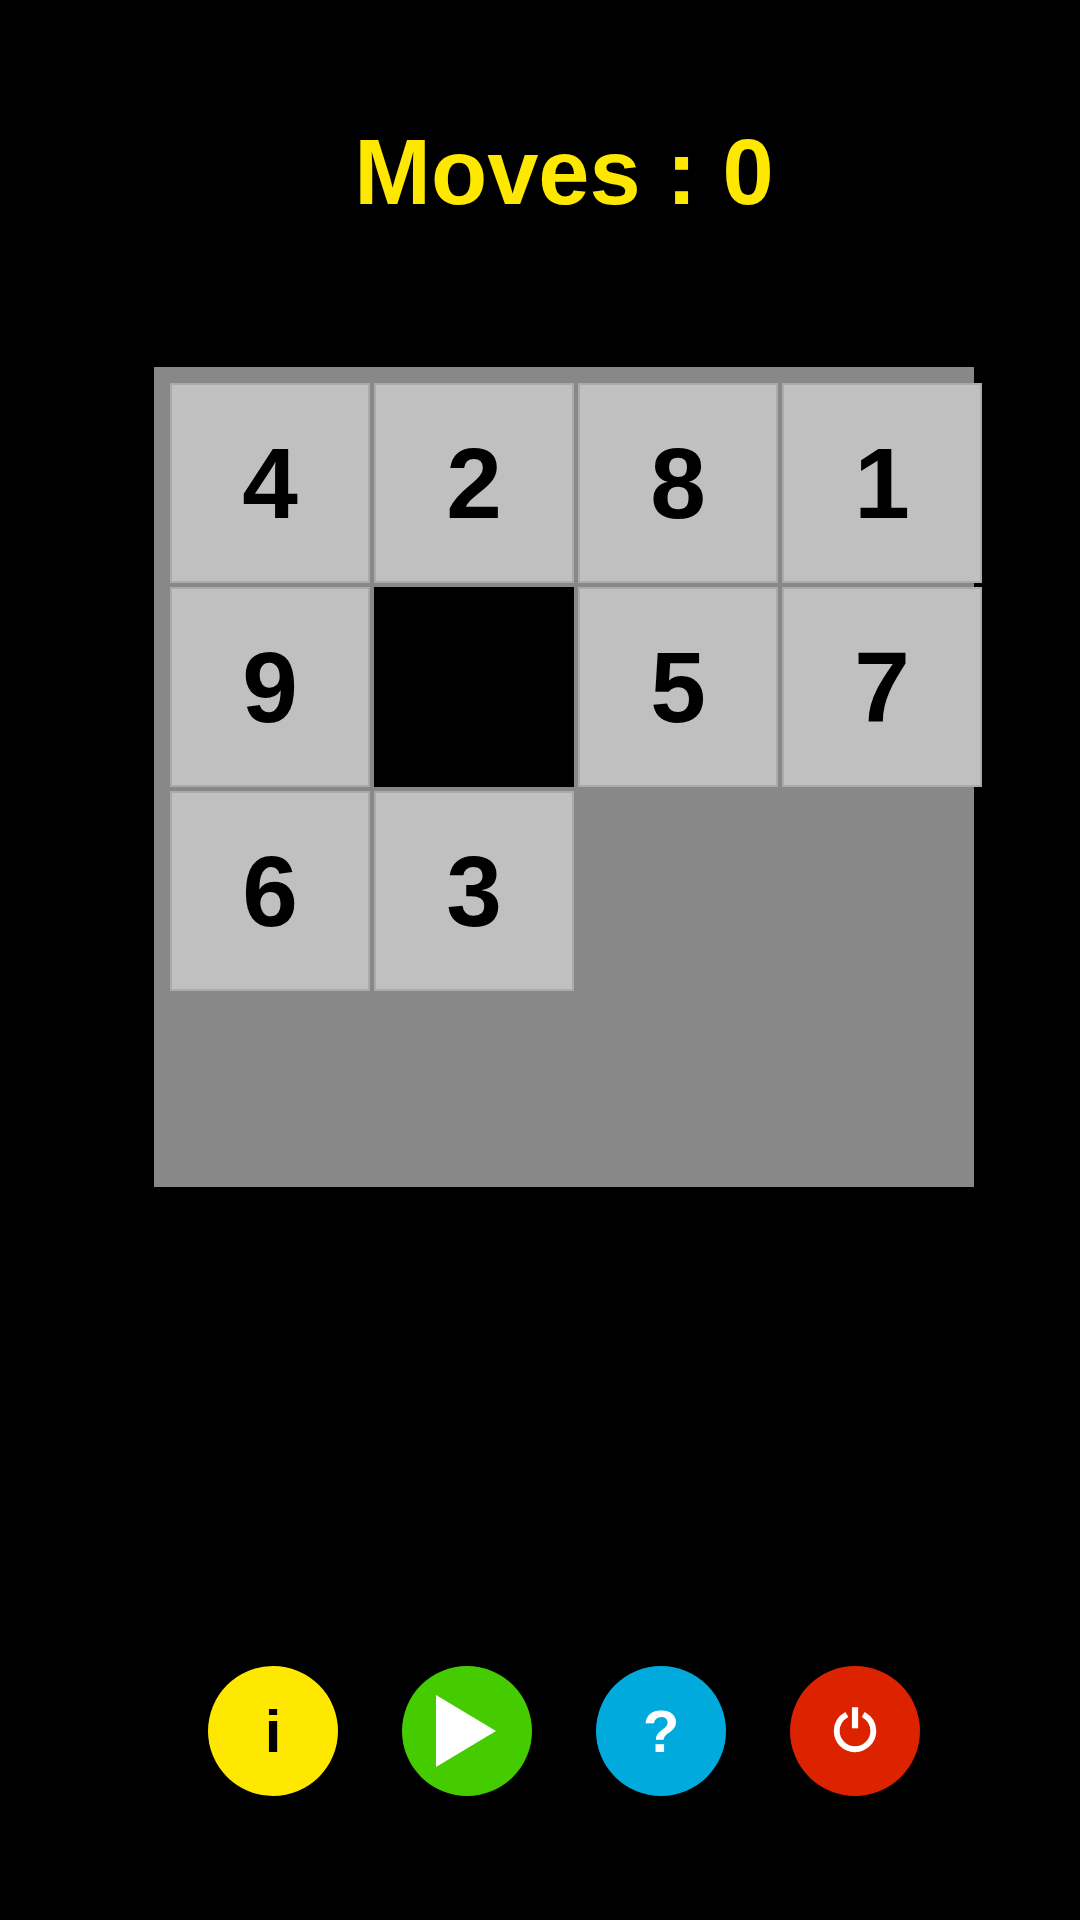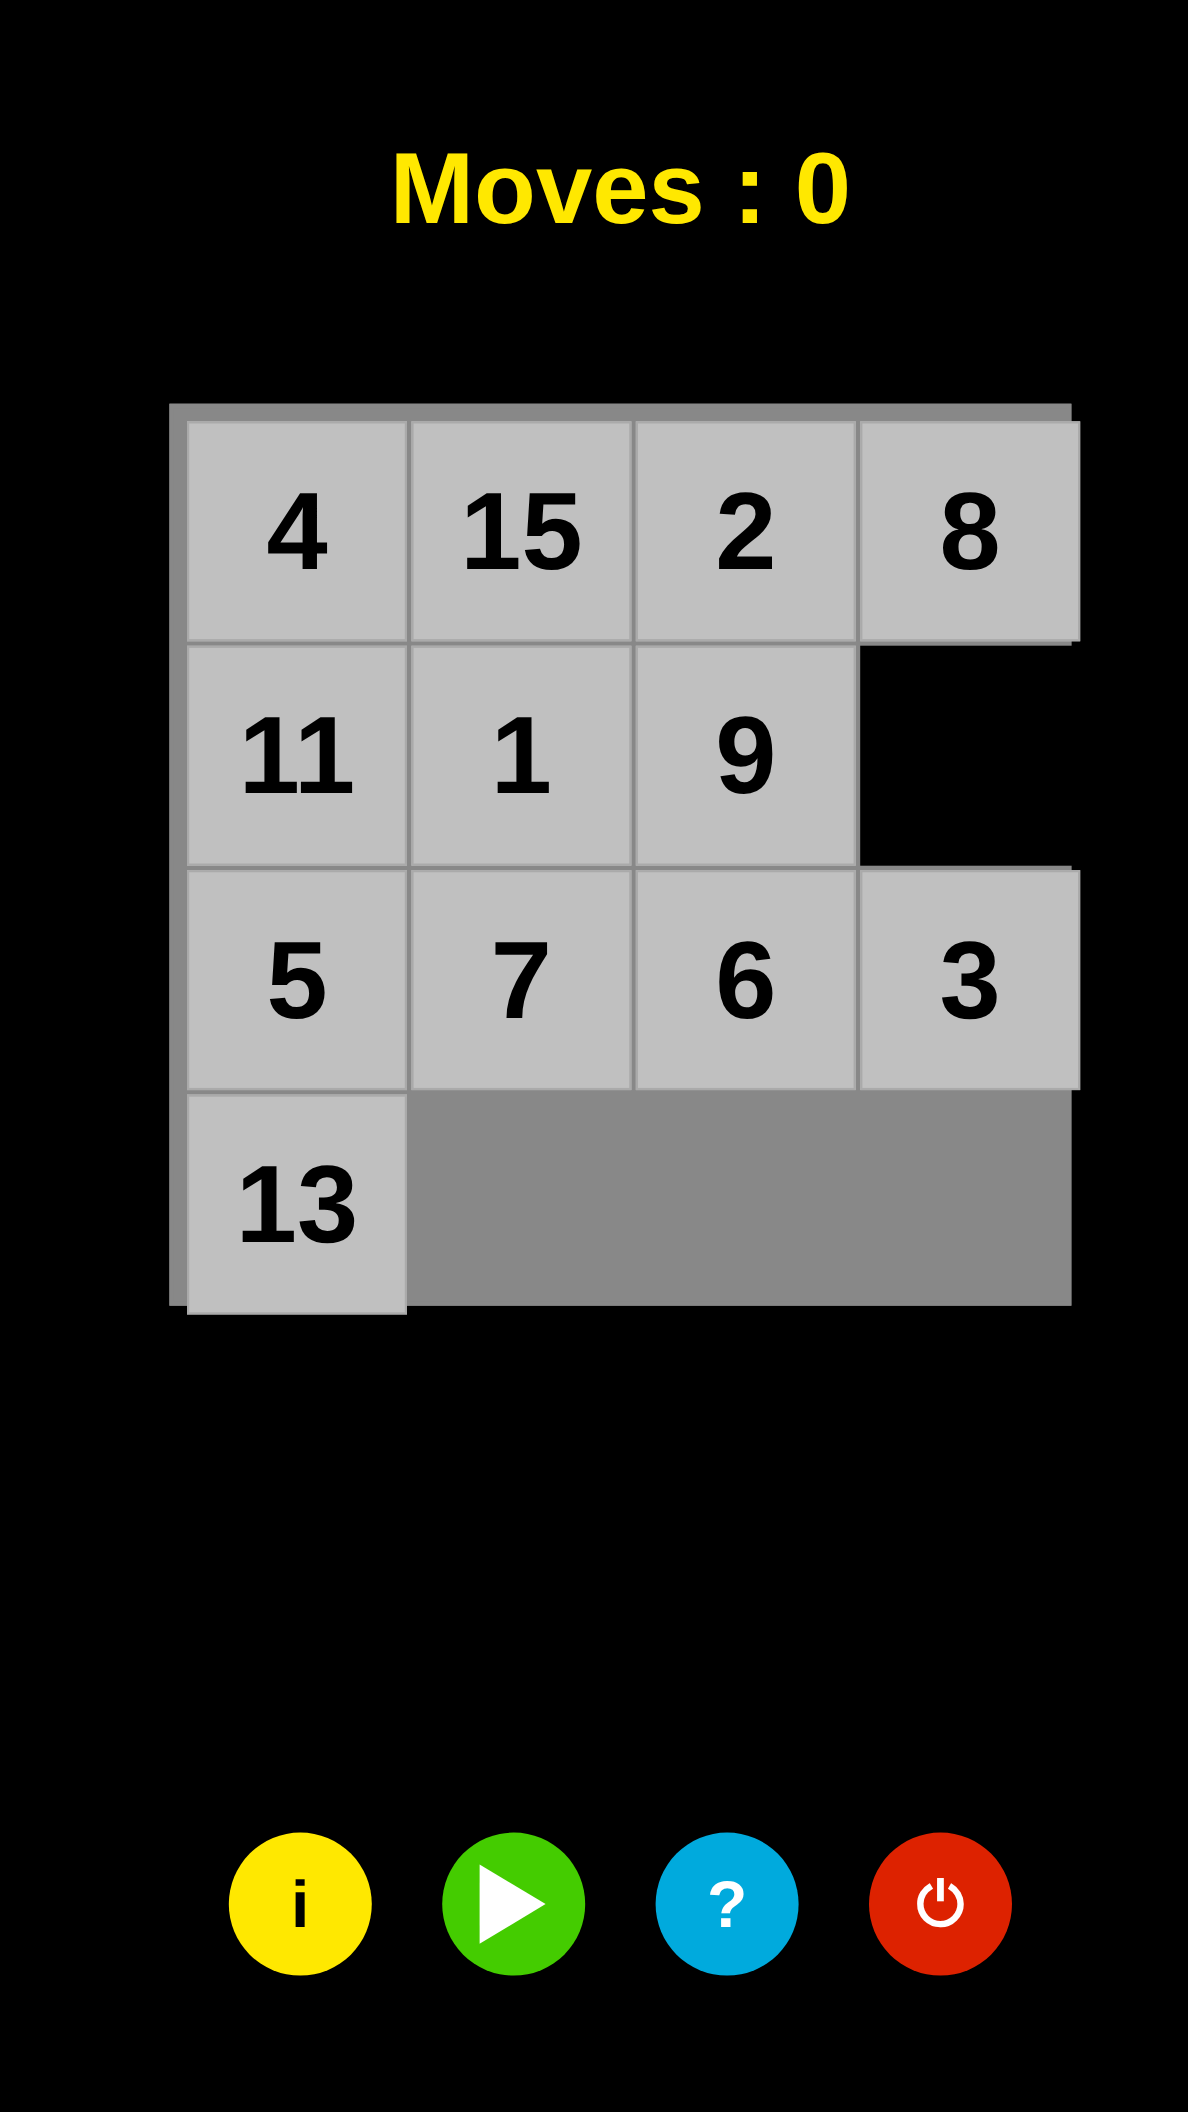--- a/index.html
+++ b/index.html
@@ -115,32 +115,29 @@
       font-weight: bold;
     }
   </style>
 </head>
 <body>
 
 <div id="moves-display">Moves : 0</div>
 
 <div id="puzzle-grid">
 <div class="tile">4</div>
-    <div class="tile">15</div>
     <div class="tile">2</div>
     <div class="tile">8</div>
-    <div class="tile">11</div>
     <div class="tile">1</div>
     <div class="tile">9</div>
     <div class="tile tile-empty"></div>
     <div class="tile">5</div>
     <div class="tile">7</div>
     <div class="tile">6</div>
     <div class="tile">3</div>
-    <div class="tile">13</div>
   </div>
 
 <div id="bottom-buttons">
   <button class="btn-circle btn-info">
     <span>i</span>
   </button>
 
   <button class="btn-circle btn-play">
     <span>
       <div class="play-triangle"></div>

